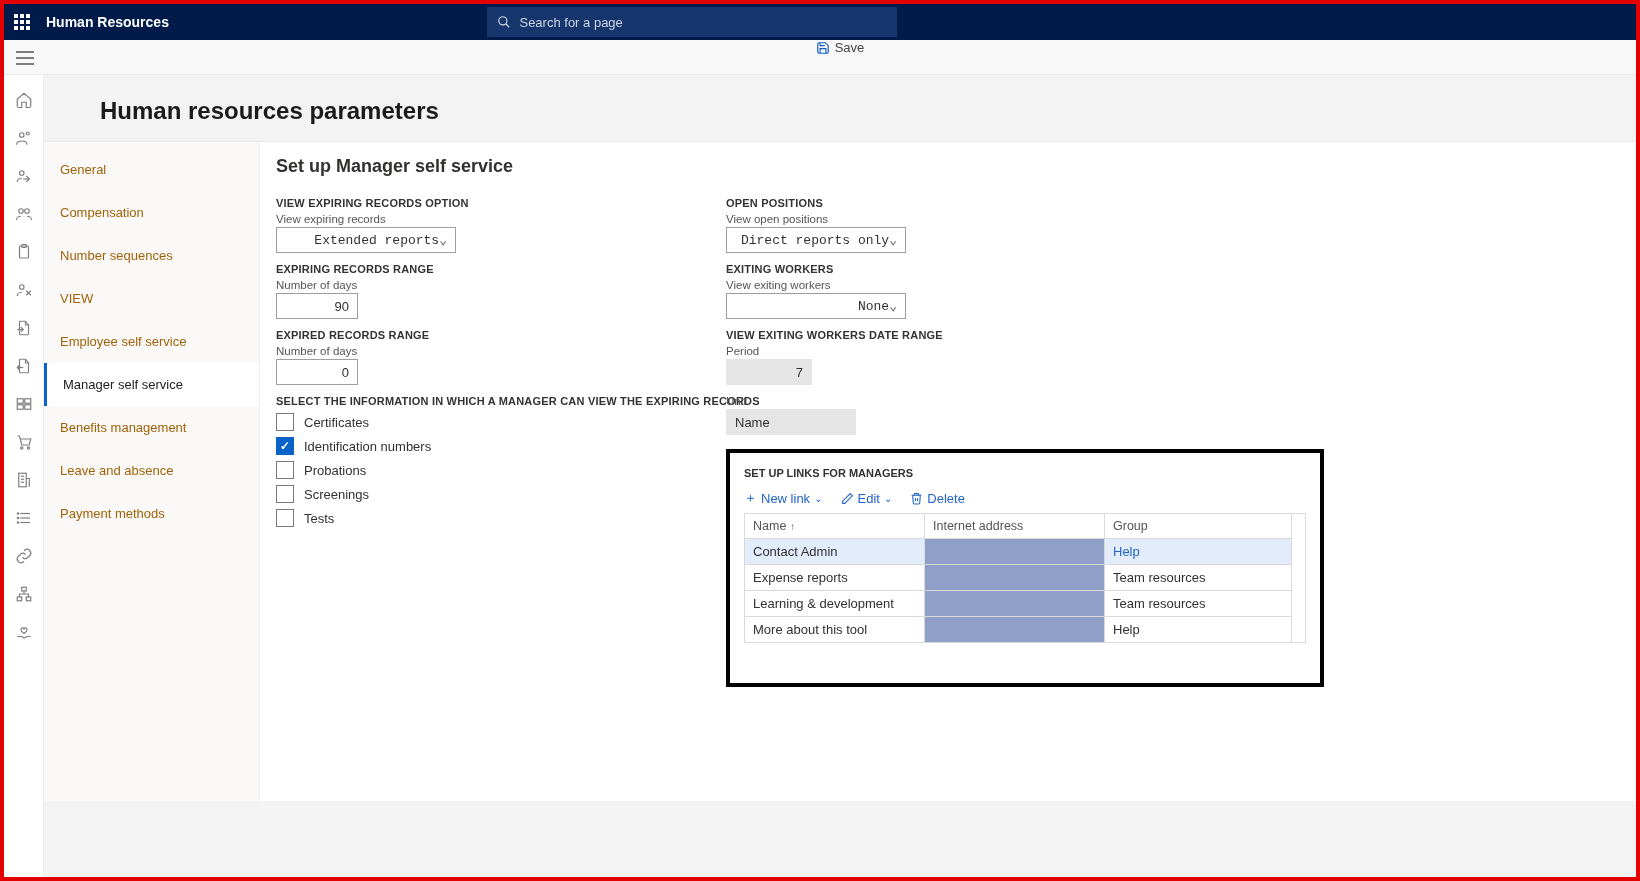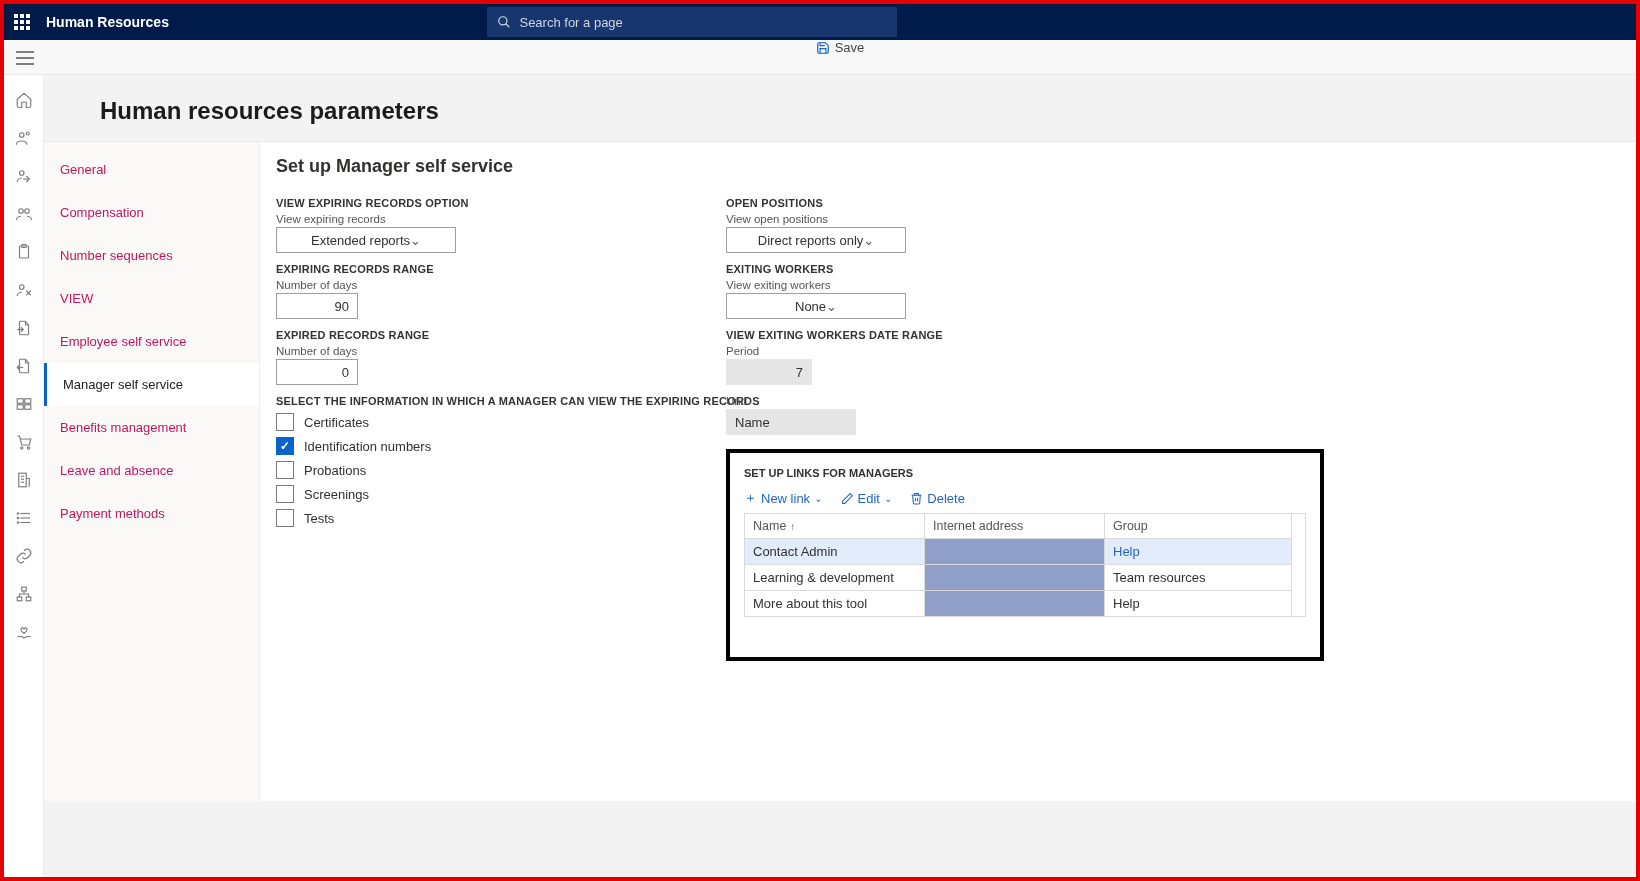--- a/index.html
+++ b/index.html
@@ -24,32 +24,32 @@
   
   .body { display:flex; height:calc(100% - 71px);}
   .leftrail { width:40px; background:#fff; border-right:1px solid #eee; display:flex; flex-direction:column; align-items:center; padding-top:16px; gap:20px; color:#555;}
   .leftrail .ic{width:18px;height:18px; opacity:.75;}
   
   .main { flex:1; background:#f3f3f3; overflow:auto;}
   .pagetitle { font-size:24px; font-weight:600; padding:22px 0 16px 56px; color:#1b1b1b;}
   
   .content { display:flex; background:#fff; margin:0; min-height:660px; border-top:1px solid #eaeaea;}
   .leftpanel { width:216px; background:#faf9f8; border-right:1px solid #eee; padding-top:6px;}
-  .lp-item { padding:14px 16px; color:#be185d; cursor:pointer; font-size:13px;}
+  .lp-item { padding:14px 16px; color:#a16207; cursor:pointer; font-size:13px;}
   .lp-item.active { background:#fff; border-left:3px solid #0a63c9; color:#222; font-weight:400;}
   
   .formarea { flex:1; padding:8px 16px 20px 16px; background:#fff;}
   .formtitle{ font-size:18px; font-weight:600; margin:6px 0 14px 0;}
   
   .cols { display:flex; gap:40px;}
   .col { width:410px;}
   .sechdr{ font-size:11px; font-weight:700; letter-spacing:.2px; color:#333; margin:6px 0 4px 0; text-transform:uppercase;}
   .lbl { font-size:11.5px; color:#555; margin-bottom:2px;}
   .select, .numinput, .roinput { height:26px; border:1px solid #9f9f9f; background:#fff; display:flex; align-items:center; padding:0 8px; font-size:13px; margin-bottom:10px;}
-  .select { justify-content:center; width:180px;}
+  .select { justify-content:flex-end; width:180px;font-family:Liberation Mono, monospace;}
   .select .chev{color:#555;}
   .numinput { width:82px; justify-content:flex-end;}
   .roinput { width:86px; background:#e5e5e5; border-color:#e5e5e5; justify-content:flex-end;}
   .roinput.left{justify-content:flex-start; width:130px;}
   
   .cblist{ margin-top:6px;}
   .cb { display:flex; align-items:center; gap:10px; margin:6px 0;}
   .cbox{ width:18px;height:18px;border:1.5px solid #7a7a7a; display:flex;align-items:center;justify-content:center;}
   .cbox.checked{background:#0a63c9;border-color:#0a63c9;color:#fff; font-size:12px; font-weight:bold;}
   
@@ -339,20 +339,25 @@
                         <th>Group</th>
                       </tr>
                     </thead>
                     <tbody id="linksbody">
                         <tr class="selected">
                           <td>Contact Admin</td>
                           <td class="addr"></td>
                           <td class="grp"><a class="glink" style="color: rgb(34, 102, 196);">Help</a></td>
                         </tr>
                         <tr>
+                          <td>Expense reports</td>
+                          <td class="addr"></td>
+                          <td class="grp"><a class="glink">Team resources</a></td>
+                        </tr>
+                        <tr>
                           <td>Learning &amp; development</td>
                           <td class="addr"></td>
                           <td class="grp"><a class="glink">Team resources</a></td>
                         </tr>
                         <tr>
                           <td>More about this tool</td>
                           <td class="addr"></td>
                           <td class="grp"><a class="glink">Help</a></td>
                         </tr>
                       </tbody>

